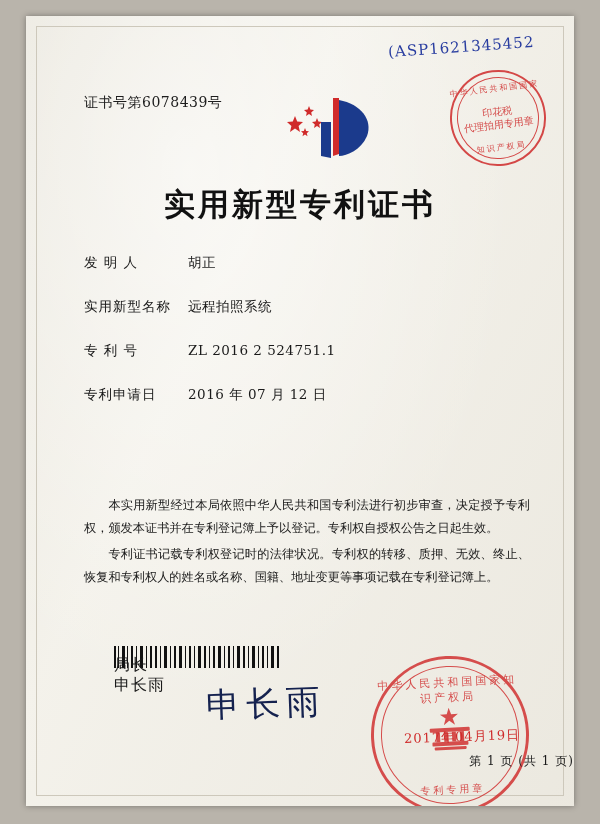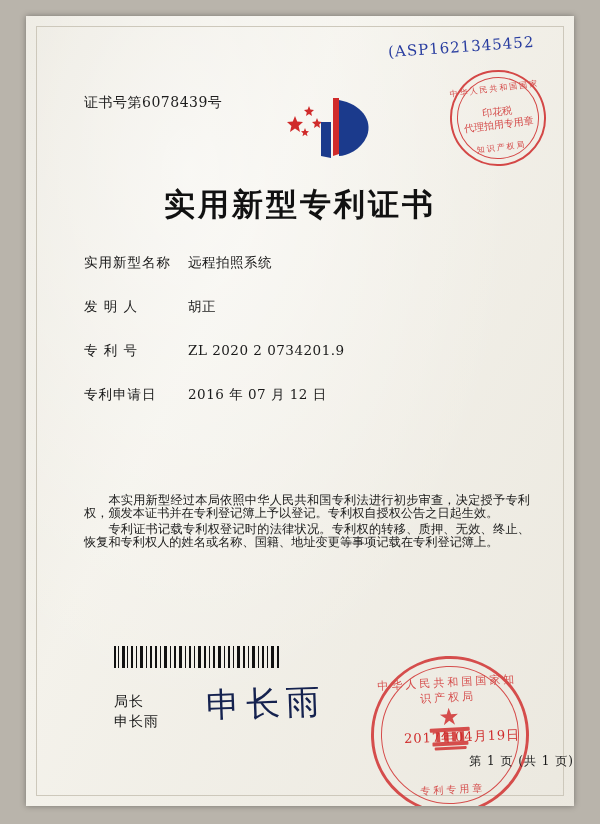--- a/index.html
+++ b/index.html
@@ -87,34 +87,34 @@
     font-size:13.5px;color:#1a1a1a;
   }
   .field-label{
     width:104px;flex:none;letter-spacing:1px;
   }
   .field-value{letter-spacing:.5px;}
 
   .body-text{
     position:absolute;left:58px;right:44px;top:478px;
     font-family:"DejaVu Serif","Liberation Serif",serif;
-    font-size:12.2px;line-height:13px;color:#1a1a1a;
+    font-size:12.2px;line-height:23px;color:#1a1a1a;
     text-align:justify;
   }
   .body-text p{margin:0 0 3px 0;text-indent:2em;}
 
   .barcode{
     position:absolute;left:88px;top:630px;width:168px;height:22px;
   }
   .barcode svg{display:block;}
 
   .director{
-    position:absolute;left:88px;top:675px;
-    font-family:Liberation Sans, sans-serif;
-    font-size:14px;line-height:20px;color:#1a1a1a;letter-spacing:1px;
+    position:absolute;left:88px;top:639px;
+    font-family:Liberation Serif, serif;
+    font-size:16px;line-height:20px;color:#1a1a1a;letter-spacing:1px;
   }
   .signature{
     position:absolute;left:180px;top:665px;
     font-family:"DejaVu Serif","Liberation Serif",serif;
     font-size:34px;color:#15224f;letter-spacing:6px;
     transform:rotate(-2deg);
     white-space:nowrap;
   }
 
   
@@ -182,30 +182,30 @@
     <div class="inner-ring"></div>
     <div class="arc-top">中华人民共和国国家</div>
     <div class="mid">印花税<br>代理拍用专用章</div>
     <div class="arc-bottom">知识产权局</div>
   </div>
 
   <div class="doc-title">实用新型专利证书</div>
 
   <div class="fields">
     <div class="field-row">
+      <span class="field-label">发 明 人</span>
+      <span class="field-value">胡正</span>
+    </div>
+    <div class="field-row">
       <span class="field-label">实用新型名称</span>
       <span class="field-value">远程拍照系统</span>
     </div>
     <div class="field-row">
-      <span class="field-label">发 明 人</span>
-      <span class="field-value">胡正</span>
-    </div>
-    <div class="field-row">
       <span class="field-label">专 利 号</span>
-      <span class="field-value">ZL 2020 2 0734201.9</span>
+      <span class="field-value">ZL 2016 2 524751.1</span>
     </div>
     <div class="field-row">
       <span class="field-label">专利申请日</span>
       <span class="field-value">2016 年 07 月 12 日</span>
     </div>
   </div>
 
   <div class="body-text">
     <p>本实用新型经过本局依照中华人民共和国专利法进行初步审查，决定授予专利权，颁发本证书并在专利登记簿上予以登记。专利权自授权公告之日起生效。</p>
     <p>专利证书记载专利权登记时的法律状况。专利权的转移、质押、无效、终止、恢复和专利权人的姓名或名称、国籍、地址变更等事项记载在专利登记簿上。</p>

